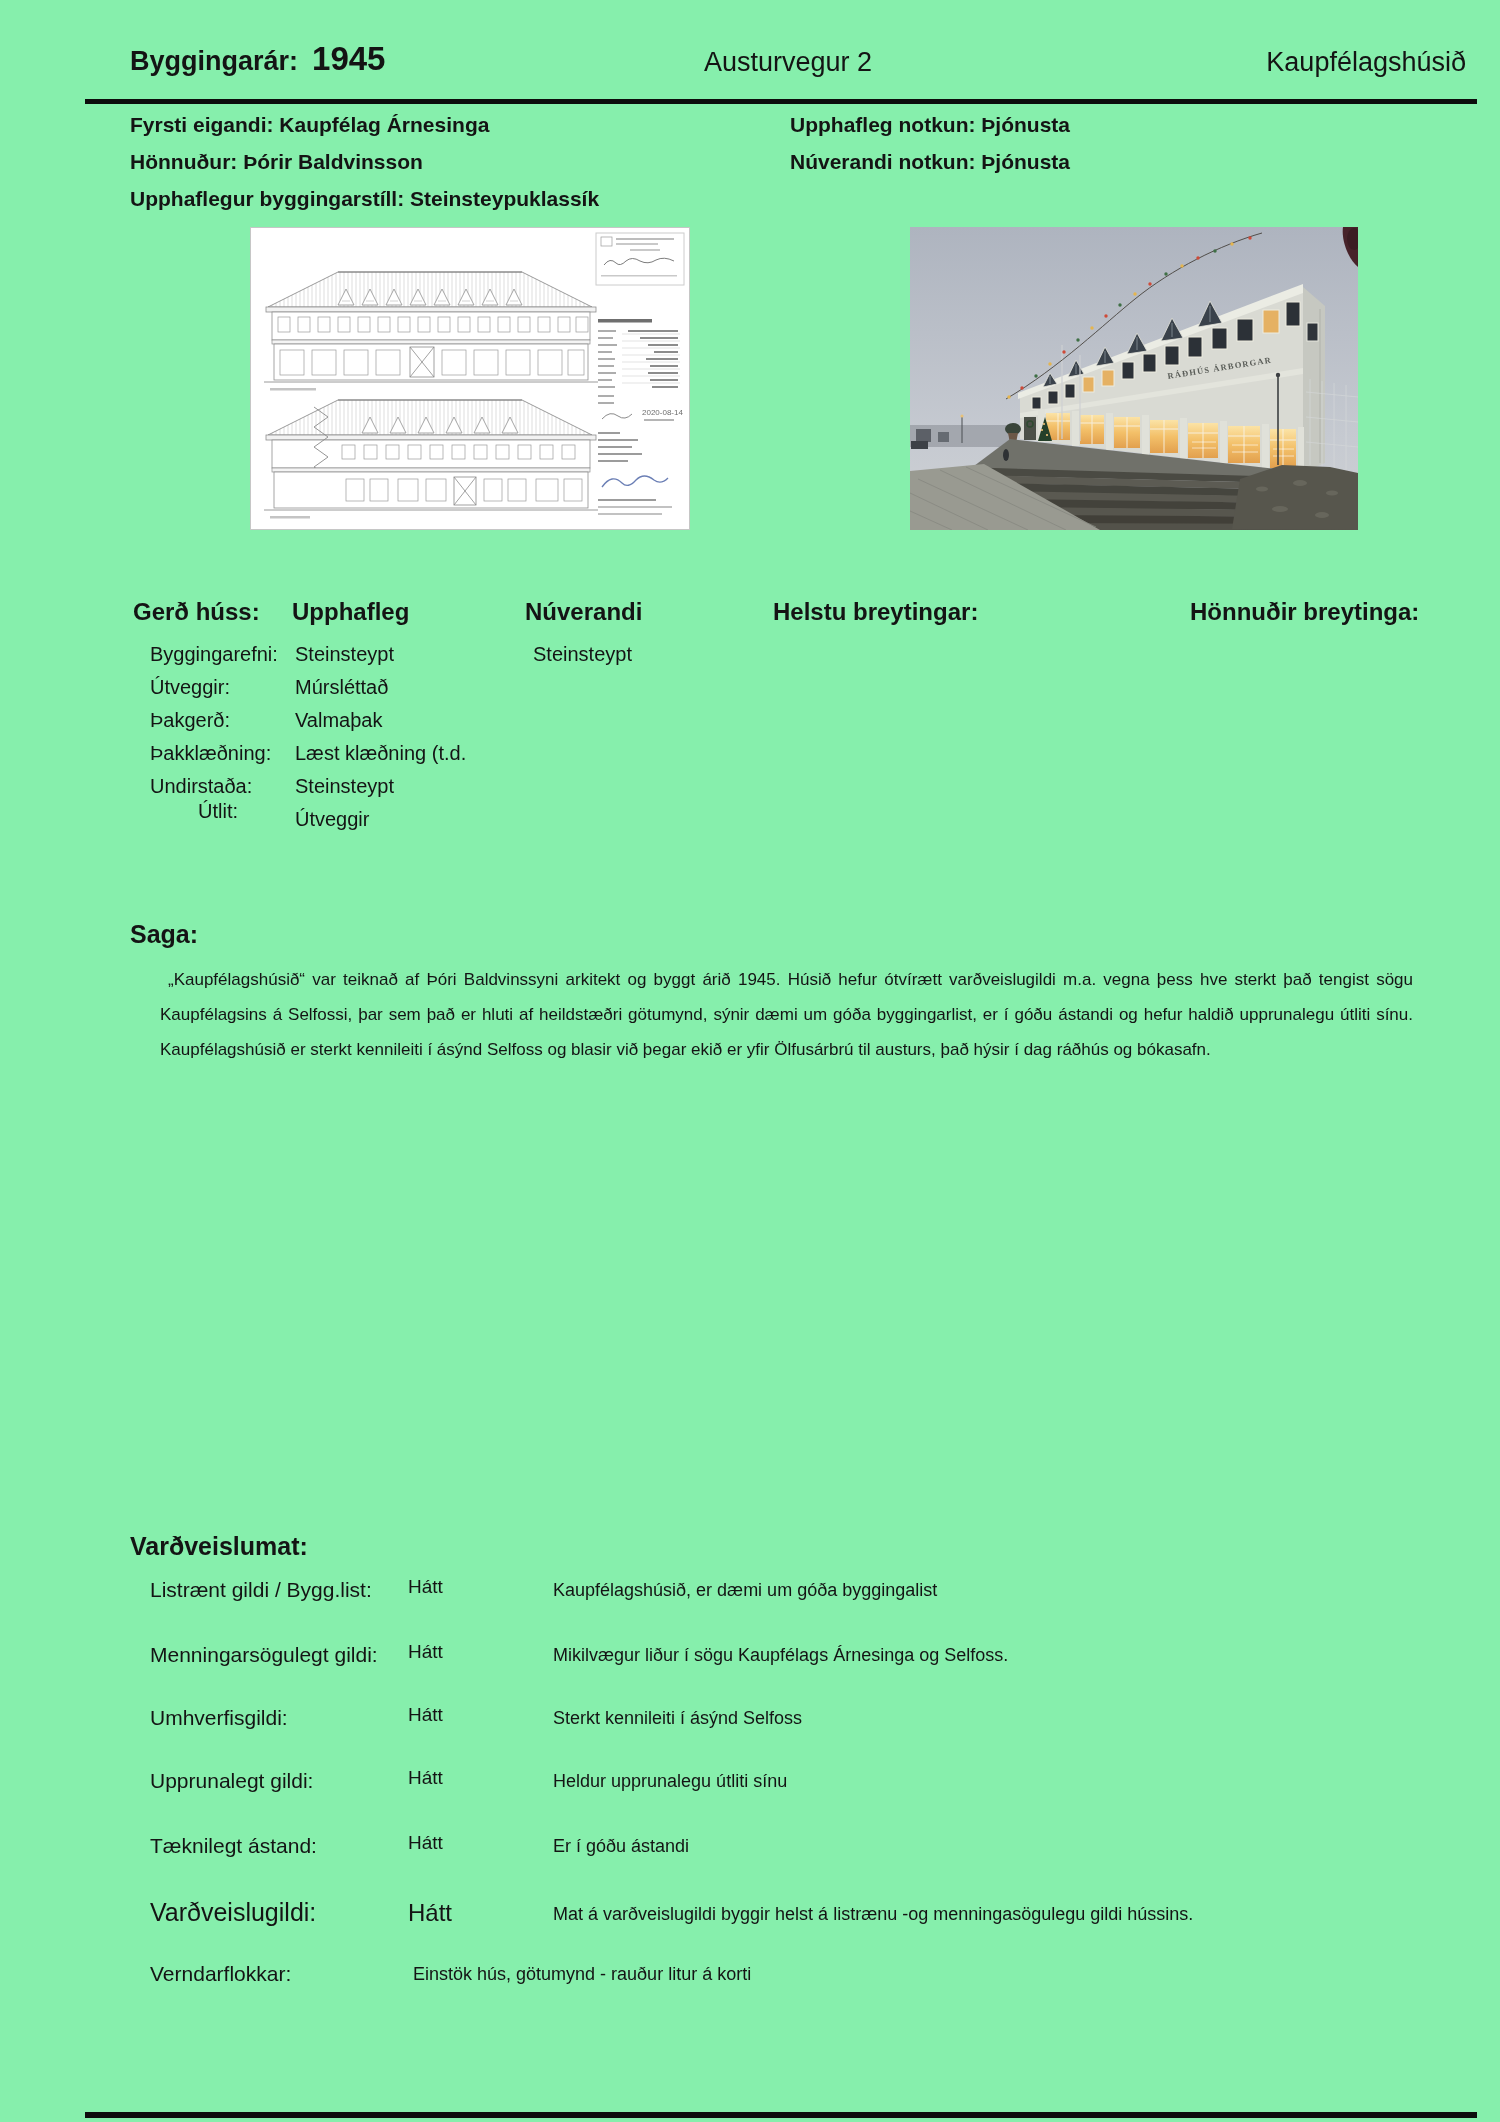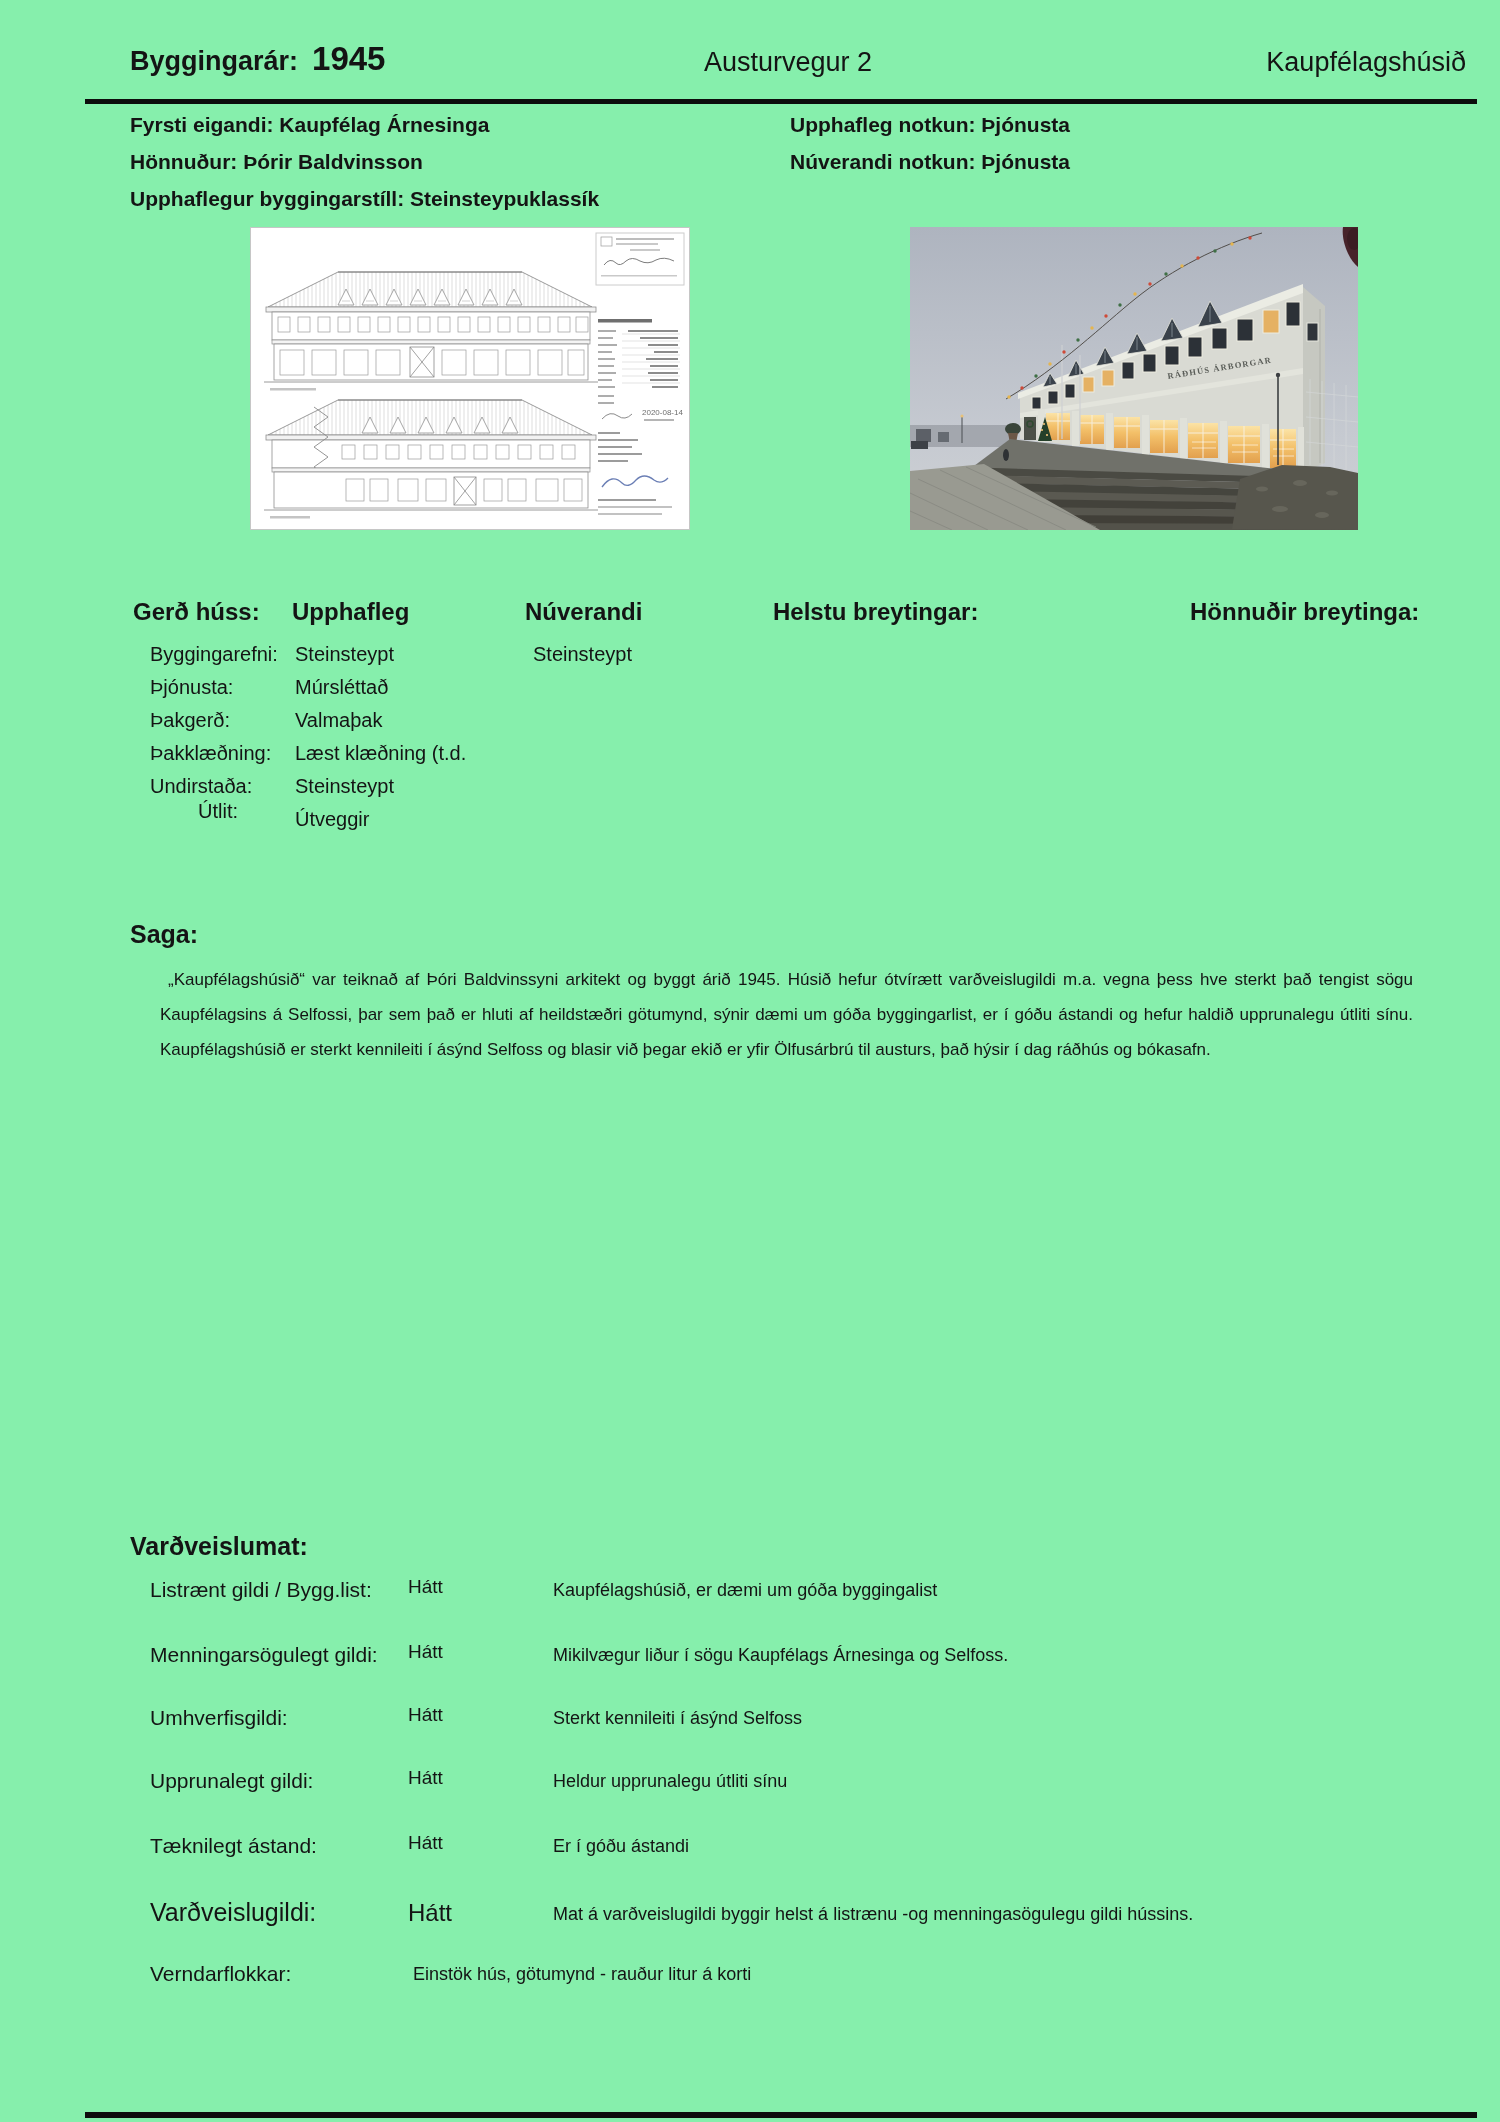--- a/index.html
+++ b/index.html
@@ -446,21 +446,21 @@
   <div class="t th" style="left:525px;top:598px;">Núverandi</div>
   <div class="t th" style="left:773px;top:598px;">Helstu breytingar:</div>
   <div class="t th" style="left:1190px;top:598px;">Hönnuðir breytinga:</div>
 
   <div>
     <span class="t td" style="left:150px;top:643px;">Byggingarefni:</span>
     <span class="t td" style="left:295px;top:643px;">Steinsteypt</span>
     <span class="t td" style="left:533px;top:643px;">Steinsteypt</span>
   </div>
   <div>
-    <span class="t td" style="left:150px;top:676px;">Þjónusta:</span>
+    <span class="t td" style="left:150px;top:676px;">Útveggir:</span>
     <span class="t td" style="left:295px;top:676px;">Múrsléttað</span>
   </div>
   <div>
     <span class="t td" style="left:150px;top:709px;">Þakgerð:</span>
     <span class="t td" style="left:295px;top:709px;">Valmaþak</span>
   </div>
   <div>
     <span class="t td" style="left:150px;top:742px;">Þakklæðning:</span>
     <span class="t td" style="left:295px;top:742px;">Læst klæðning (t.d.</span>
   </div>

